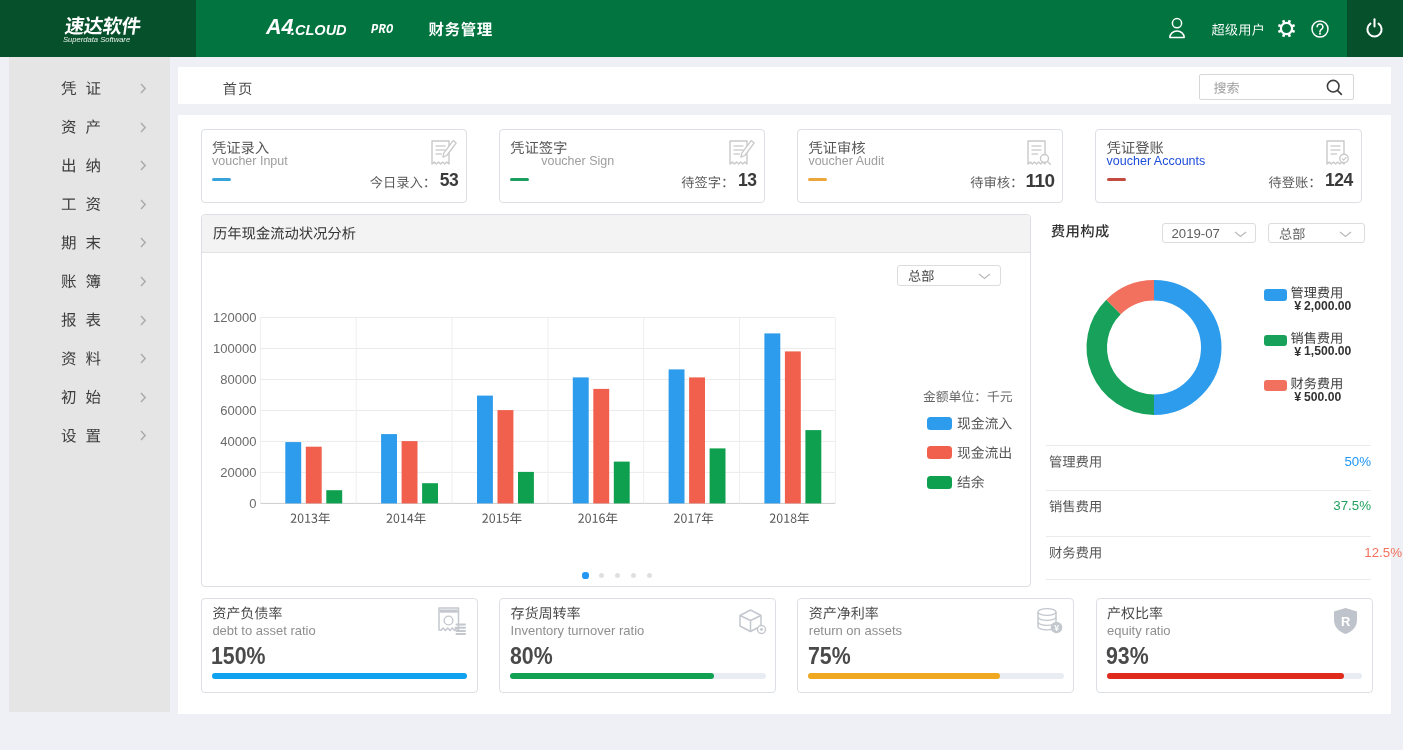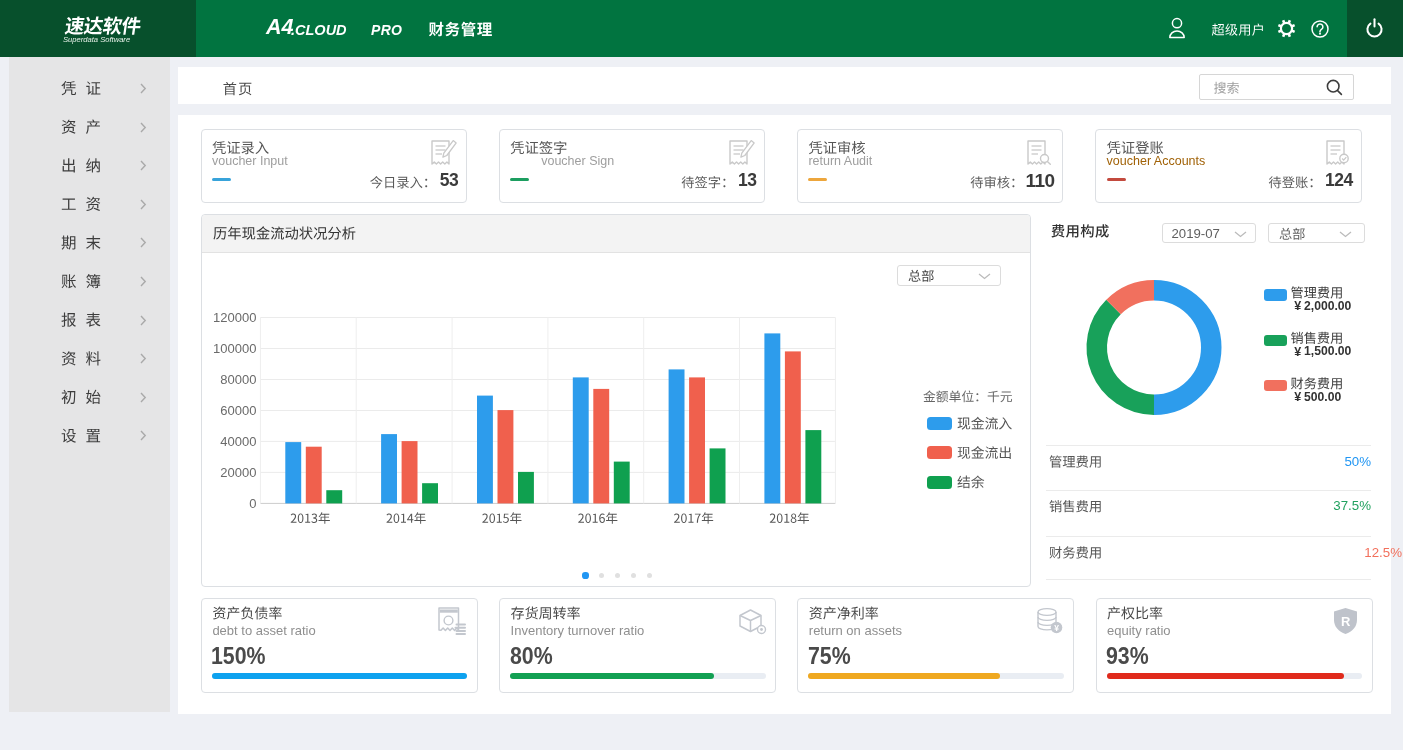--- a/index.html
+++ b/index.html
@@ -8,21 +8,21 @@
 <div style="position:absolute;left:0;top:0;width:1403px;height:750px;background:#eef0f5;overflow:hidden">
     <div style="position:absolute;left:0;top:0;width:1403px;height:57px;background:#017440"></div>
     <div style="position:absolute;left:0;top:0;width:196px;height:57px;background:#07502c"></div>
     <div style="position:absolute;left:1347px;top:0;width:56px;height:57px;background:#07502c"></div>
     <div style="position:absolute;left:9px;top:57px;width:161px;height:655px;background:#e5e5e6"></div>
     <div style="position:absolute;left:178px;top:67px;width:1213px;height:37px;background:#fff"></div>
     <div style="position:absolute;left:178px;top:115px;width:1213px;height:599px;background:#fff"></div>
     <div style="position:absolute;left:63.0px;top:35.7px;font-family:'Liberation Sans',sans-serif;font-size:7.6px;font-weight:normal;color:#e8f2ea;line-height:7.6px;white-space:nowrap;font-style:italic;">Superdata Software</div>
     <div style="position:absolute;left:266.0px;top:16.6px;font-family:'Liberation Sans',sans-serif;font-size:21.5px;font-weight:bold;color:#fff;line-height:21.5px;white-space:nowrap;font-style:italic;">A4</div>
     <div style="position:absolute;left:291.0px;top:22.9px;font-family:'Liberation Sans',sans-serif;font-size:14.5px;font-weight:bold;color:#fff;line-height:14.5px;white-space:nowrap;font-style:italic;">.CLOUD</div>
-    <div style="position:absolute;left:371.0px;top:22.9px;font-family:Liberation Sans, sans-serif;font-size:14px;font-weight:bold;color:#fff;line-height:14.5px;white-space:nowrap;letter-spacing:0.3px;font-style:italic;">PRO</div>
+    <div style="position:absolute;left:371.0px;top:22.9px;font-family:Liberation Mono, monospace;font-size:12px;font-weight:bold;color:#fff;line-height:14.5px;white-space:nowrap;letter-spacing:0.3px;font-style:italic;">PRO</div>
     <svg style="position:absolute;left:1166px;top:16px;overflow:visible" width="22" height="24" viewBox="0 0 22 24">
       <circle cx="11" cy="7.2" r="4.6" fill="none" stroke="#fff" stroke-width="1.5"></circle>
 <path d="M3.8 21.5 a7.2 6.6 0 0 1 14.4 0 Z" fill="none" stroke="#fff" stroke-width="1.5" stroke-linejoin="round"></path>
     </svg>
     <svg style="position:absolute;left:1277px;top:19px;overflow:visible" width="19" height="19" viewBox="0 0 19 19">
       <circle cx="9.5" cy="9.5" r="5.6" fill="none" stroke="#fff" stroke-width="2.2"></circle>
       <line x1="11.57" y1="4.51" x2="12.87" y2="1.37" stroke="#fff" stroke-width="2.6"></line>
       <line x1="14.49" y1="7.43" x2="17.63" y2="6.13" stroke="#fff" stroke-width="2.6"></line>
       <line x1="14.49" y1="11.57" x2="17.63" y2="12.87" stroke="#fff" stroke-width="2.6"></line>
       <line x1="11.57" y1="14.49" x2="12.87" y2="17.63" stroke="#fff" stroke-width="2.6"></line>
@@ -91,33 +91,33 @@
     <div style="position:absolute;left:510.2px;top:177.7px;width:19px;height:3.4px;border-radius:1.7px;background:#1c9e60"></div>
     <div style="position:absolute;left:756.4px;top:172.2px;font-family:'Liberation Sans',sans-serif;font-size:17.5px;font-weight:bold;color:#3b3b3b;line-height:17.5px;white-space:nowrap;transform:translateX(-100%);letter-spacing:-0.5px;">13</div>
     <svg style="position:absolute;left:729.2px;top:139.5px;overflow:visible" width="26" height="27" viewBox="0 0 26 27">
       <path d="M1 1 H18 V24 l-2.1 -1.9 -2.1 1.9 -2.1 -1.9 -2.1 1.9 -2.1 -1.9 -2.1 1.9 -2.1 -1.9 L1 24 Z" fill="none" stroke="#c9c9c9" stroke-width="1.4" stroke-linejoin="round"></path>
 <line x1="4.5" y1="6" x2="14.5" y2="6" stroke="#c9c9c9" stroke-width="1.3"></line>
 <line x1="4.5" y1="10" x2="14.5" y2="10" stroke="#c9c9c9" stroke-width="1.3"></line>
 <line x1="4.5" y1="14" x2="11" y2="14" stroke="#c9c9c9" stroke-width="1.3"></line>
       <path d="M22.2 0.6 l3.0 2.3 -9.4 12.6 -3.9 1.7 0.9 -4.1 Z" fill="#fff" stroke="#c9c9c9" stroke-width="1.3" stroke-linejoin="round"></path>
     </svg>
     <div style="position:absolute;left:796.9px;top:128.5px;width:266.5px;height:74px;background:#fff;border:1px solid #dcdfe3;border-radius:4px"></div>
-    <div style="position:absolute;left:808.4px;top:154.9px;font-family:'Liberation Sans',sans-serif;font-size:12.5px;font-weight:normal;color:#9e9e9e;line-height:12.5px;white-space:nowrap;">return Audit</div>
+    <div style="position:absolute;left:808.4px;top:154.9px;font-family:'Liberation Sans',sans-serif;font-size:12.5px;font-weight:normal;color:#9e9e9e;line-height:12.5px;white-space:nowrap;">voucher Audit</div>
     <div style="position:absolute;left:808.4px;top:177.7px;width:19px;height:3.4px;border-radius:1.7px;background:#eda63c"></div>
     <div style="position:absolute;left:1054.6px;top:172.2px;font-family:'Liberation Sans',sans-serif;font-size:19px;font-weight:bold;color:#3b3b3b;line-height:17.5px;white-space:nowrap;transform:translateX(-100%);letter-spacing:-0.5px;">110</div>
     <svg style="position:absolute;left:1027.4px;top:139.5px;overflow:visible" width="26" height="27" viewBox="0 0 26 27">
       <path d="M1 1 H18 V24 l-2.1 -1.9 -2.1 1.9 -2.1 -1.9 -2.1 1.9 -2.1 -1.9 -2.1 1.9 -2.1 -1.9 L1 24 Z" fill="none" stroke="#c9c9c9" stroke-width="1.4" stroke-linejoin="round"></path>
 <line x1="4.5" y1="6" x2="14.5" y2="6" stroke="#c9c9c9" stroke-width="1.3"></line>
 <line x1="4.5" y1="10" x2="14.5" y2="10" stroke="#c9c9c9" stroke-width="1.3"></line>
 <line x1="4.5" y1="14" x2="11" y2="14" stroke="#c9c9c9" stroke-width="1.3"></line>
       <circle cx="17.5" cy="18.5" r="4" fill="#fff" stroke="#c9c9c9" stroke-width="1.4"></circle>
       <line x1="20.4" y1="21.4" x2="23.3" y2="24.3" stroke="#c9c9c9" stroke-width="1.4" stroke-linecap="round"></line>
     </svg>
     <div style="position:absolute;left:1095.1px;top:128.5px;width:266.5px;height:74px;background:#fff;border:1px solid #dcdfe3;border-radius:4px"></div>
-    <div style="position:absolute;left:1106.6px;top:154.9px;font-family:'Liberation Sans',sans-serif;font-size:12.5px;font-weight:normal;color:#a16207;line-height:12.5px;white-space:nowrap;">voucher Accounts</div>
+    <div style="position:absolute;left:1106.6px;top:154.9px;font-family:'Liberation Sans',sans-serif;font-size:12.5px;font-weight:normal;color:#1d4ed8;line-height:12.5px;white-space:nowrap;">voucher Accounts</div>
     <div style="position:absolute;left:1106.6px;top:177.7px;width:19px;height:3.4px;border-radius:1.7px;background:#c34a3e"></div>
     <div style="position:absolute;left:1352.8px;top:172.2px;font-family:'Liberation Sans',sans-serif;font-size:17.5px;font-weight:bold;color:#3b3b3b;line-height:17.5px;white-space:nowrap;transform:translateX(-100%);letter-spacing:-0.5px;">124</div>
     <svg style="position:absolute;left:1325.6px;top:139.5px;overflow:visible" width="26" height="27" viewBox="0 0 26 27">
       <path d="M1 1 H18 V24 l-2.1 -1.9 -2.1 1.9 -2.1 -1.9 -2.1 1.9 -2.1 -1.9 -2.1 1.9 -2.1 -1.9 L1 24 Z" fill="none" stroke="#c9c9c9" stroke-width="1.4" stroke-linejoin="round"></path>
 <line x1="4.5" y1="6" x2="14.5" y2="6" stroke="#c9c9c9" stroke-width="1.3"></line>
 <line x1="4.5" y1="10" x2="14.5" y2="10" stroke="#c9c9c9" stroke-width="1.3"></line>
 <line x1="4.5" y1="14" x2="11" y2="14" stroke="#c9c9c9" stroke-width="1.3"></line>
       <circle cx="18" cy="18.5" r="4.2" fill="#fff" stroke="#c9c9c9" stroke-width="1.4"></circle>
       <path d="M16.2 18.5 l1.5 1.6 2.6 -3" fill="none" stroke="#c9c9c9" stroke-width="1.3"></path>
     </svg>

